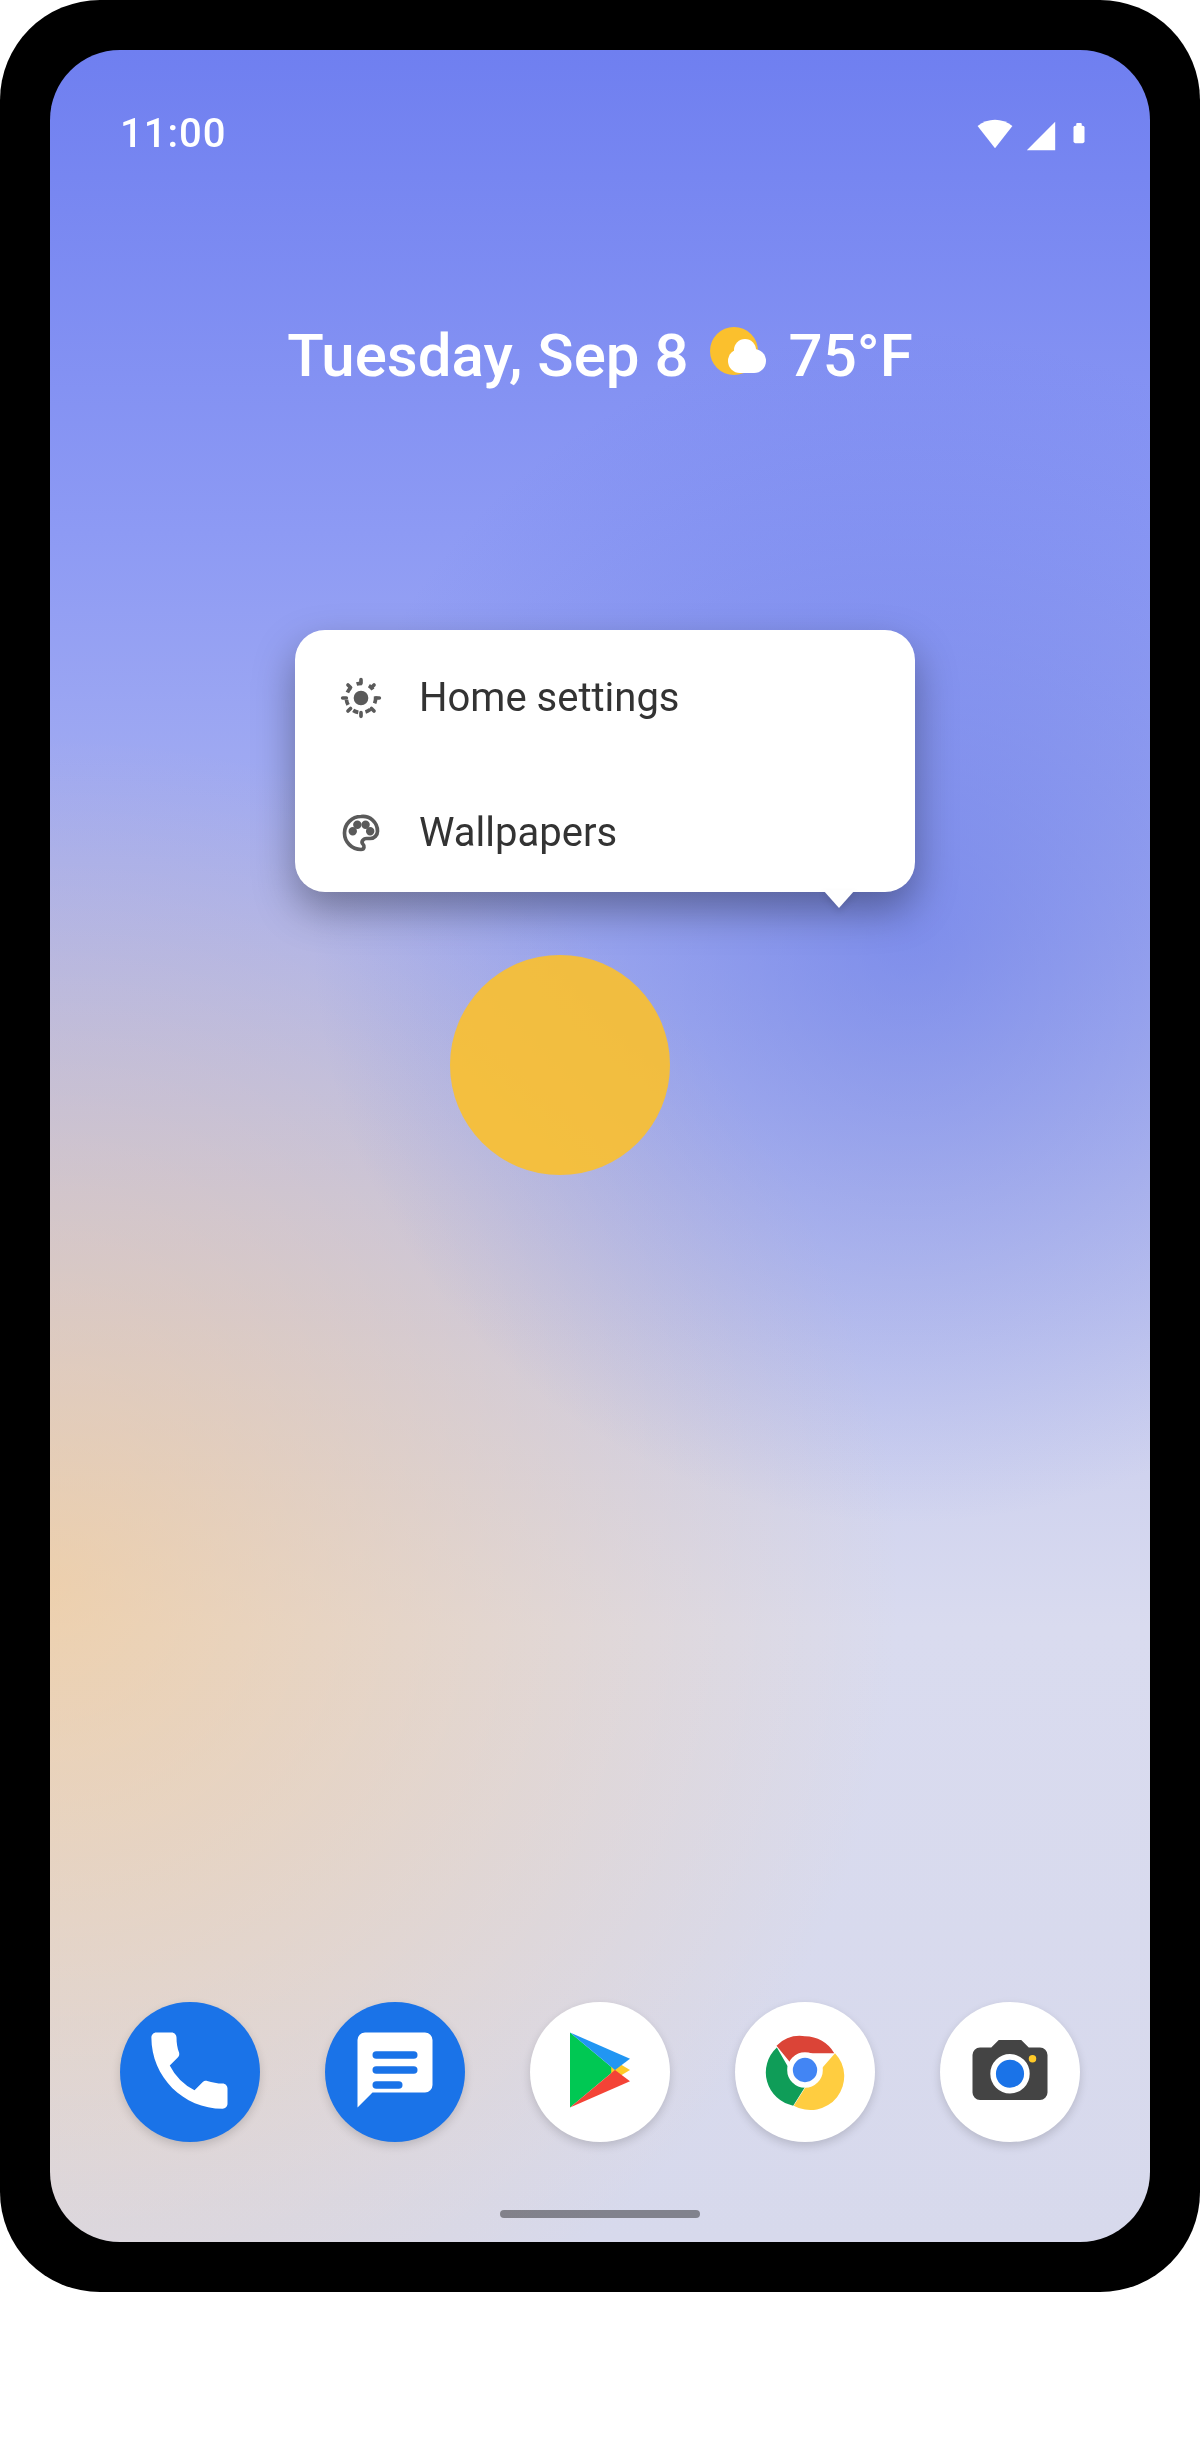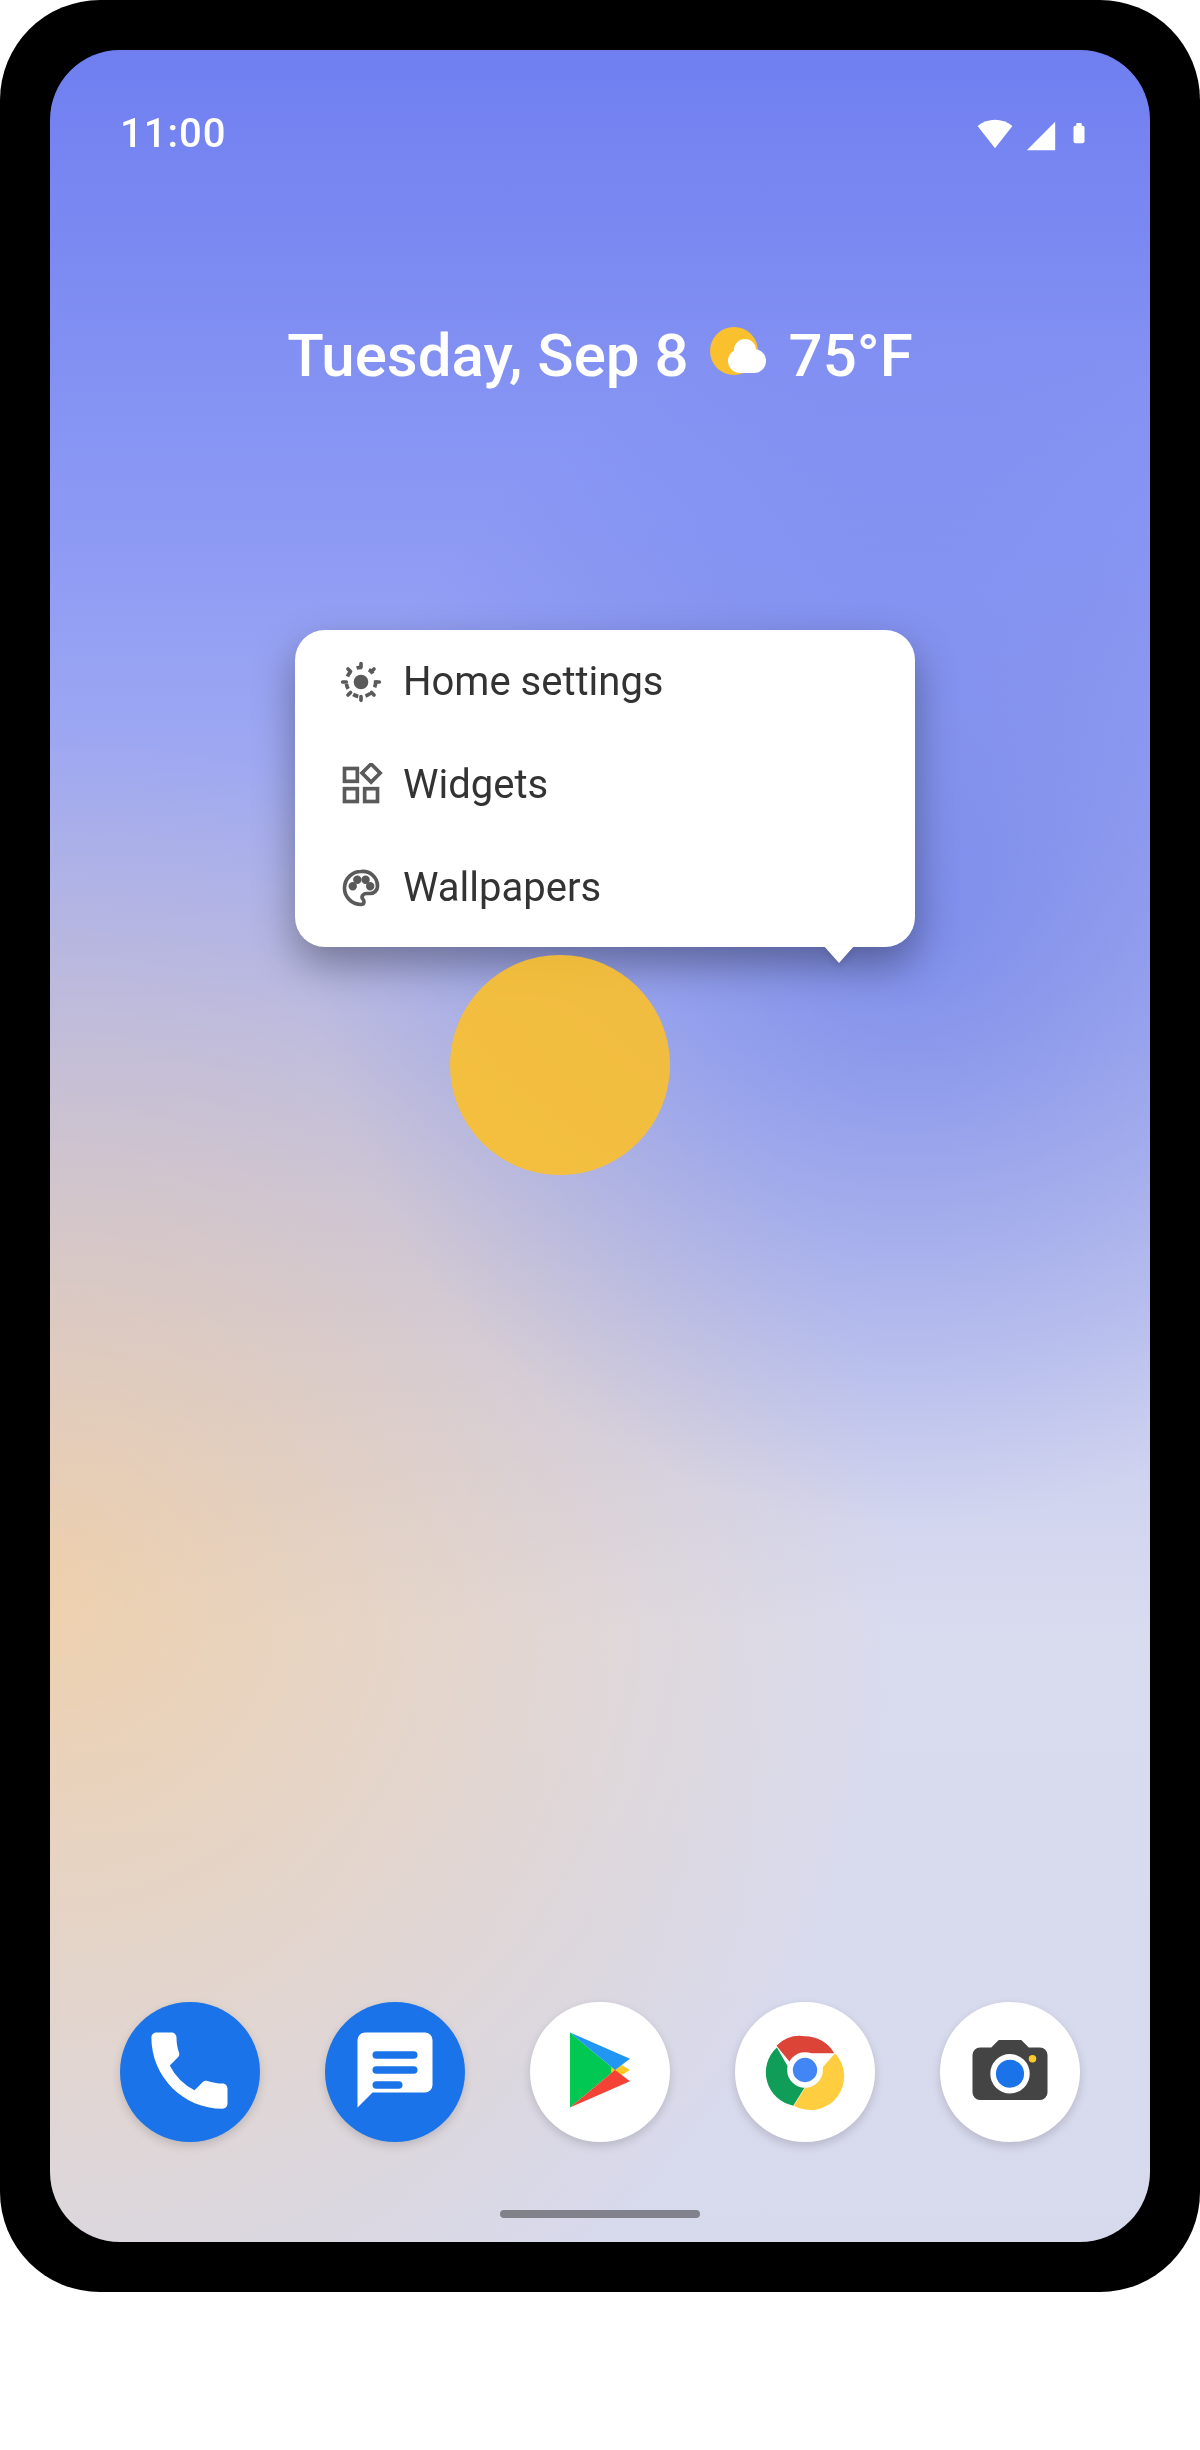--- a/index.html
+++ b/index.html
@@ -44,21 +44,21 @@
   .popup{
     position:absolute;left:245px;top:580px;width:620px;
     background:#fff;border-radius:30px;
     box-shadow:0 18px 40px rgba(0,0,0,.35);
   }
   .popup::after{
     content:"";position:absolute;right:60px;bottom:-16px;
     border-left:16px solid transparent;border-right:16px solid transparent;border-top:18px solid #fff;
     filter:drop-shadow(0 4px 3px rgba(0,0,0,.1));
   }
-  .popup .item{display:flex;align-items:center;gap:20px;padding:28px 44px;font-size:40px;color:#333;text-align:left;width:100%;border:none;background:none;font-family:inherit;cursor:pointer;}
+  .popup .item{display:flex;align-items:center;gap:36px;padding:44px 44px;font-size:40px;color:#333;text-align:left;width:100%;border:none;background:none;font-family:inherit;cursor:pointer;}
   .popup .item:last-child{padding-bottom:36px;}
   .popup .item .ico{width:44px;height:44px;flex:0 0 44px;color:#666;}
   .popup .item svg{width:44px;height:44px;stroke:#5a5a5a;fill:none;stroke-width:2;}
 
   
   .touchdot{
     position:absolute;width:220px;height:220px;border-radius:50%;background:#fbc02d;
     left:400px;top:905px;opacity:.9;
   }
 
@@ -116,31 +116,20 @@
       <div class="popup">
         <button class="item">
           <span class="ico">
             <svg viewBox="0 0 24 24">
                 <circle cx="12" cy="12" r="3" fill="#5a5a5a"></circle>
                 <path d="M12 2v2M12 20v2M4.9 4.9l1.4 1.4M17.7 17.7l1.4 1.4M2 12h2M20 12h2M4.9 19.1l1.4-1.4M17.7 6.3l1.4-1.4" stroke="#5a5a5a" stroke-width="2" stroke-linecap="round"></path>
                 <circle cx="12" cy="12" r="8" stroke="#5a5a5a" stroke-width="2" fill="none" stroke-dasharray="3 4"></circle>
               </svg>
           </span>
           <span>Home settings</span>
-        </button>
-        <button class="item">
-          <span class="ico">
-            <svg viewBox="0 0 24 24">
-                <rect x="3" y="3" width="7" height="7" stroke="#5a5a5a" fill="none"></rect>
-                <rect x="3" y="14" width="7" height="7" stroke="#5a5a5a" fill="none"></rect>
-                <rect x="14" y="14" width="7" height="7" stroke="#5a5a5a" fill="none"></rect>
-                <rect x="14" y="2" width="7" height="7" transform="rotate(45 17.5 5.5)" stroke="#5a5a5a" fill="none"></rect>
-              </svg>
-          </span>
-          <span>Widgets</span>
         </button>
         <button class="item">
           <span class="ico">
             <svg viewBox="0 0 24 24">
                 <path d="M12 3a9 9 0 1 0 0 18c2 0 2-2 1-3s0-3 2-3h2a4 4 0 0 0 4-4 8 8 0 0 0-9-8Z" stroke="#5a5a5a" fill="none"></path>
                 <circle cx="7.5" cy="11" r="1.3" fill="#5a5a5a"></circle>
                 <circle cx="10" cy="7.5" r="1.3" fill="#5a5a5a"></circle>
                 <circle cx="14.5" cy="7.5" r="1.3" fill="#5a5a5a"></circle>
                 <circle cx="17" cy="11" r="1.3" fill="#5a5a5a"></circle>
               </svg>

